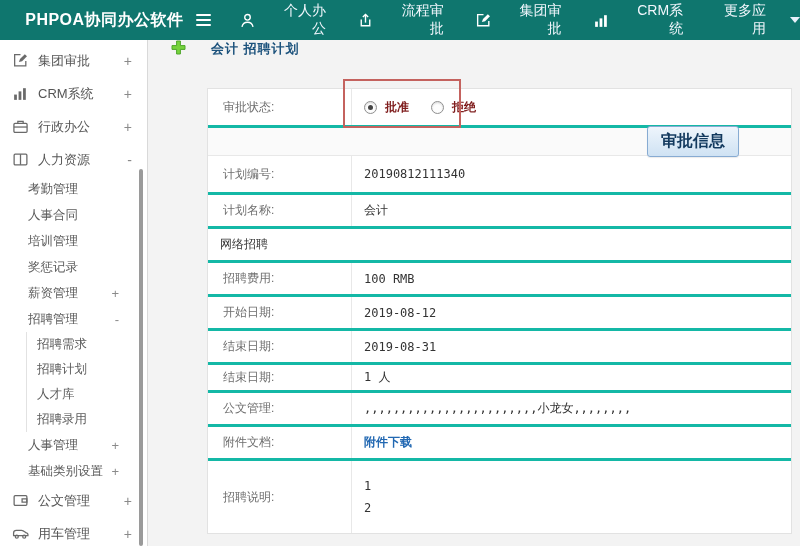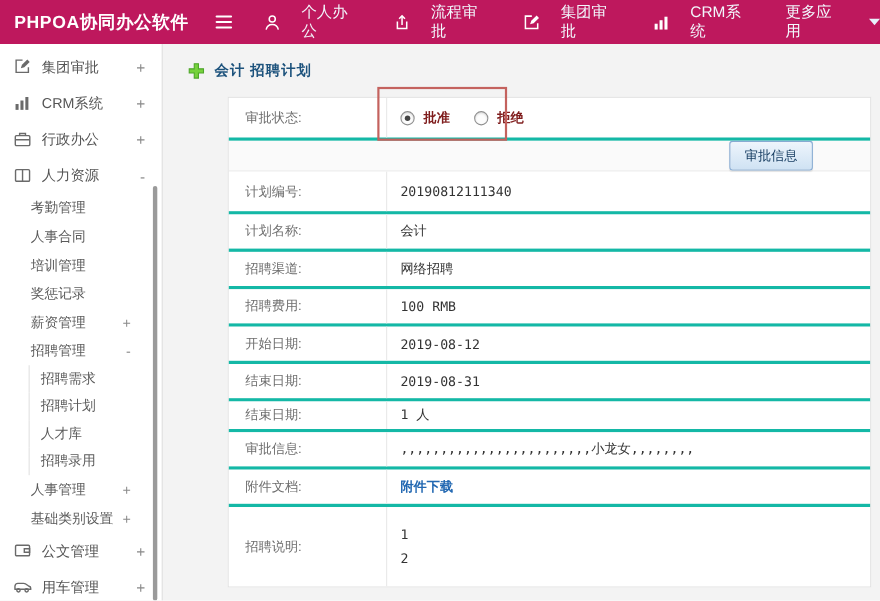--- a/index.html
+++ b/index.html
@@ -1,20 +1,20 @@
 <!DOCTYPE html>
 <html><head>
 <meta charset="utf-8">
 <style>
   * { box-sizing: border-box; margin: 0; padding: 0; }
   html,body { width:800px; height:546px; overflow:hidden; }
   body { font-family:"Liberation Sans","DejaVu Sans",sans-serif; background:#f3f3f3; font-size:13px; }
 
   
-  .topbar { height:40px; background:#be185d; display:flex; align-items:center; color:#fff; }
+  .topbar { height:40px; background:#0f766e; display:flex; align-items:center; color:#fff;text-align:right; }
   .brand { font-size:16px; font-weight:bold; padding-left:13px; width:190px; letter-spacing:.5px; }
   .hamburger { width:16px; height:12px; display:flex; flex-direction:column; justify-content:space-between; cursor:pointer; margin-left:12px; }
   .hamburger span { height:2px; background:#fff; border-radius:1px; }
   .topnav { display:flex; align-items:center; margin-left:28px; gap:31px; }
   .topnav .nav-item { display:flex; align-items:center; gap:18px; font-size:14px; cursor:pointer; color:#f2f7fd; }
   .topnav svg { display:block; }
   .caret { width:0; height:0; border-left:5px solid transparent; border-right:5px solid transparent; border-top:6px solid #e8f1fb; margin-left:6px; }
 
   
   .container { display:flex; height:506px; }
@@ -26,21 +26,21 @@
   .lv0 { height:33px; padding:0 10px 0 12px; font-size:13px; }
   .lv0 .ico { width:17px; height:17px; margin-right:9px; color:#6a6a6a; flex:0 0 17px; }
   .lv0 .expand { margin-left:auto; color:#8a8a8a; font-size:14px; padding-right:5px; }
   .lv1 { height:26px; padding-left:28px; font-size:12.5px; color:#5b5b5b; }
   .lv1 .expand { margin-left:auto; margin-right:28px; color:#8a8a8a; font-size:13px; }
   .lv2 { height:25px; margin-left:26px; border-left:1px solid #e2e2e2; padding-left:10px; font-size:12.5px; color:#5b5b5b; }
   .side-scrollbar { position:absolute; right:4px; top:129px; width:4px; height:377px; background:#9a9a9a; border-radius:2px; }
 
   
   .main { flex:1; background:#f3f3f3; position:relative; }
-  .breadcrumb { height:48px; display:flex; align-items:center; padding-left:23px; gap:9px; }
+  .breadcrumb { height:48px; display:flex; padding-left:23px; gap:25px; }
   .bc-title { font-weight:bold; font-size:13px; color:#1c527c; letter-spacing:1px; }
 
   .panel { position:absolute; left:59px; right:8px; top:48px; background:#fff; border:1px solid #e2e2e2; }
   .trow { display:flex; border-bottom:3px solid #14b8a6; background:#fff; }
   .trow:last-child { border-bottom:none; }
   .tlabel { width:144px; flex:0 0 144px; border-right:1px solid #e8e8e8; padding-left:15px; display:flex; align-items:center; color:#6e6e6e; font-size:12px; }
   .tvalue { flex:1; padding-left:12px; display:flex; align-items:center; font-size:12px; color:#333;
             font-family:"DejaVu Sans Mono","Liberation Mono",monospace; }
   .r-status { height:39px; }
   .r-btnrow { height:28px; border-bottom:1px solid #e8e8e8; background:#fafafa; display:flex; align-items:center; justify-content:flex-end; padding-right:52px; }
@@ -50,21 +50,21 @@
   .r-desc { height:72px; }
   .r-desc .tvalue { flex-direction:column; align-items:flex-start; justify-content:center; gap:8px; }
 
   .radio-group { display:flex; align-items:center; gap:8px; }
   .radio { width:13px; height:13px; border-radius:50%; border:1px solid #8f8f8f; background:#fdfdfd; position:relative; display:inline-block; box-shadow:inset 0 1px 2px rgba(0,0,0,.15); }
   .radio.checked::after { content:""; position:absolute; left:3px; top:3px; width:5px; height:5px; border-radius:50%; background:#444; }
   .radio-lbl { font-size:12px; color:#7f1d1d; font-weight:bold; margin-right:14px; font-family:"DejaVu Sans","Liberation Sans",sans-serif; }
 
   .highlight-box { position:absolute; left:135px; top:-10px; width:118px; height:49px; border:2px solid #c4625e; pointer-events:none; z-index:5; }
 
-  .approve-btn { font-size:12px; font-weight:normal; color:#12395e; background:linear-gradient(#eef5fc,#cfe2f3); border:1px solid #87abd2; border-radius:3px; padding:4px 13px; cursor:pointer; box-shadow:0 1px 1px rgba(0,0,0,.08); }
+  .approve-btn { font-size:16px; font-weight:bold; color:#12395e; background:linear-gradient(#eef5fc,#cfe2f3); border:1px solid #87abd2; border-radius:3px; padding:4px 13px; cursor:pointer; box-shadow:0 1px 1px rgba(0,0,0,.08); }
 
   .link { color:#2268b2; font-weight:bold; text-decoration:none; cursor:pointer; font-size:12px; font-family:"DejaVu Sans","Liberation Sans",sans-serif; }
 
   .plus-icon { width:15px; height:15px; flex:0 0 15px; }
 </style>
 </head>
 <body>
 
 <div class="topbar">
   <div class="brand">PHPOA协同办公软件</div>
@@ -271,21 +271,20 @@
         <div class="tlabel">计划编号:</div>
         <div class="tvalue">20190812111340</div>
       </div>
 
       <div class="trow r-mid">
         <div class="tlabel">计划名称:</div>
         <div class="tvalue">会计</div>
       </div>
 
       <div class="trow r-mid">
-        <div class="tlabel">招聘渠道:</div>
         <div class="tvalue">网络招聘</div>
       </div>
 
       <div class="trow r-mid">
         <div class="tlabel">招聘费用:</div>
         <div class="tvalue">100 RMB</div>
       </div>
 
       <div class="trow r-mid">
         <div class="tlabel">开始日期:</div>
@@ -296,21 +295,21 @@
         <div class="tlabel">结束日期:</div>
         <div class="tvalue">2019-08-31</div>
       </div>
 
       <div class="trow r-small">
         <div class="tlabel">结束日期:</div>
         <div class="tvalue">1 人</div>
       </div>
 
       <div class="trow r-mid">
-        <div class="tlabel">审批信息:</div>
+        <div class="tlabel">公文管理:</div>
         <div class="tvalue">,,,,,,,,,,,,,,,,,,,,,,,,小龙女,,,,,,,,</div>
       </div>
 
       <div class="trow r-mid">
         <div class="tlabel">附件文档:</div>
         <div class="tvalue">
             <a class="link">附件下载</a>
           </div>
       </div>
 

